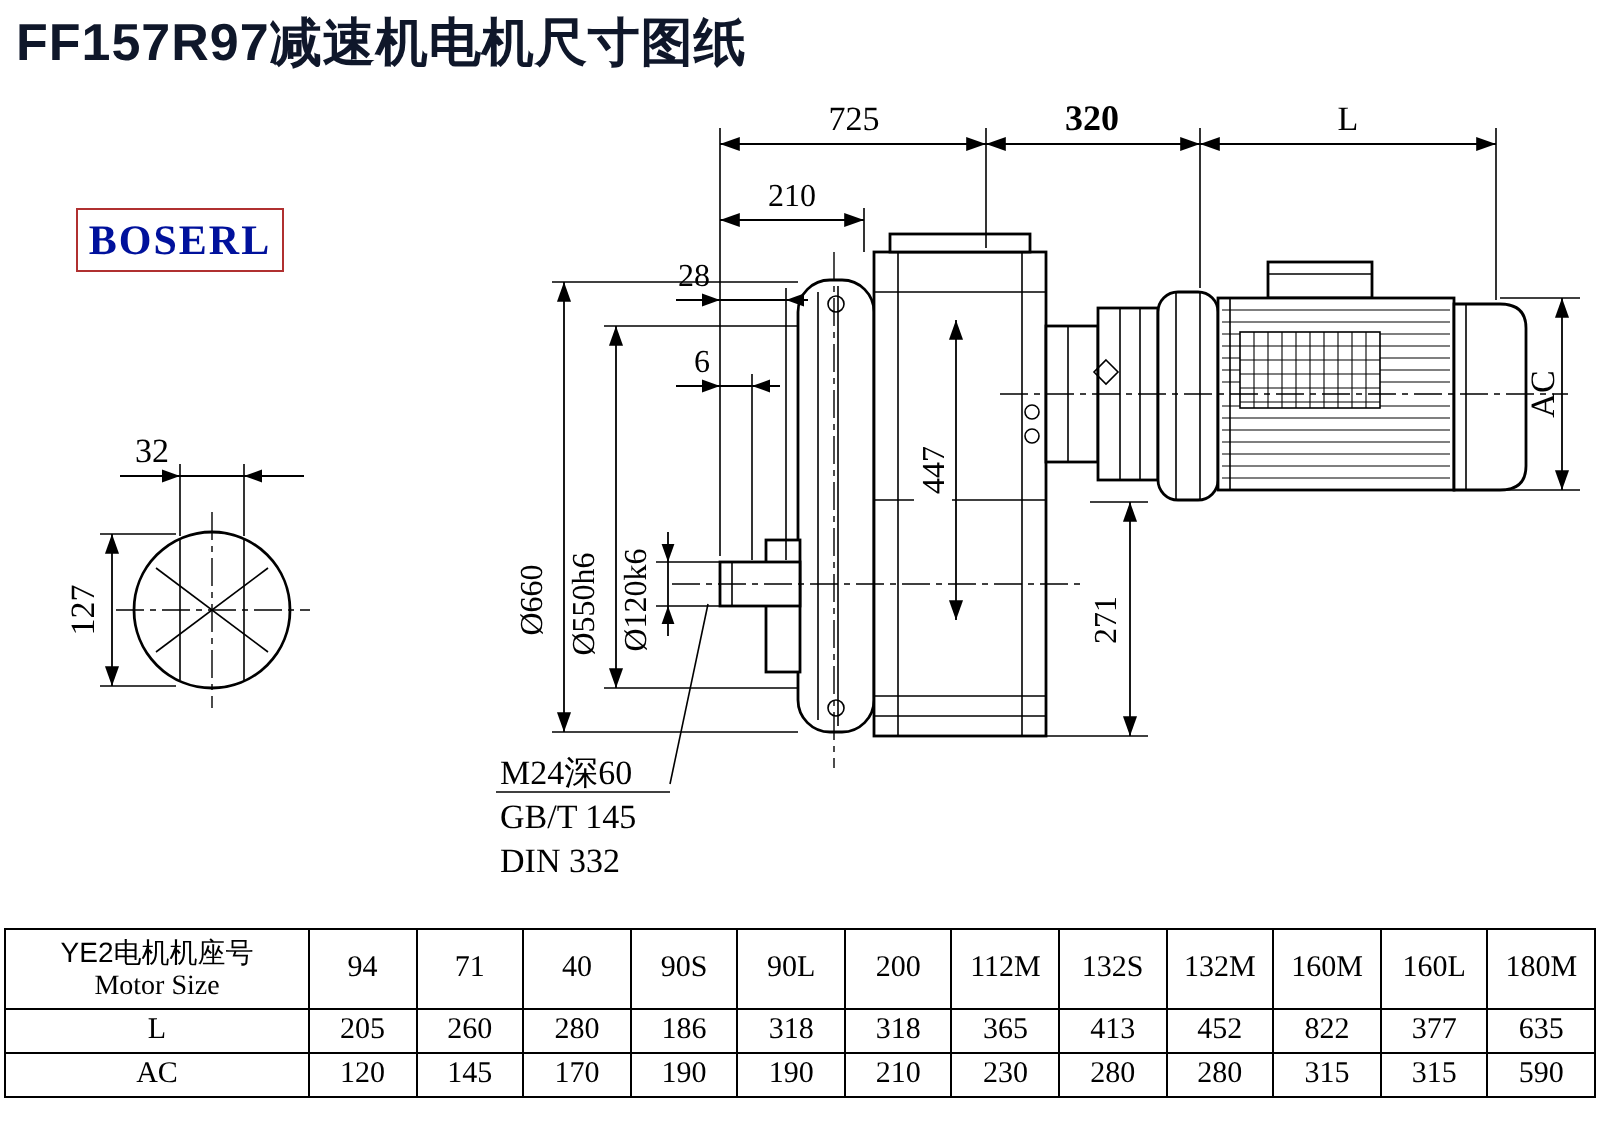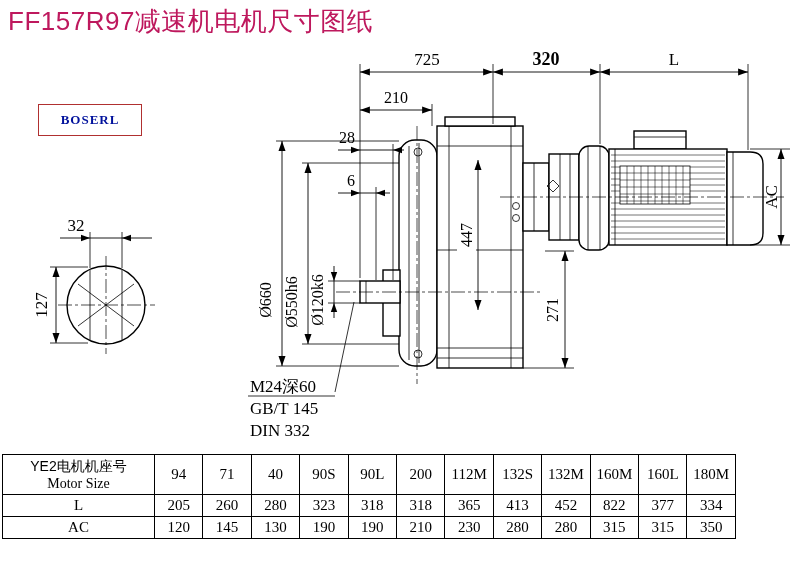--- a/index.html
+++ b/index.html
@@ -1,35 +1,35 @@
 <!DOCTYPE html>
 <html><head>
 <meta charset="utf-8">
 <style>
   html,body{margin:0;padding:0;background:#fff;}
   #page{position:relative;width:800px;height:561px;background:#fff;overflow:hidden;
         font-family:"Liberation Sans",sans-serif;}
-  #title{position:absolute;left:8px;top:4px;font-size:26px;font-weight:normal;color:#be185d;
+  #title{position:absolute;left:8px;top:4px;font-size:26px;font-weight:bold;color:#0f172a;
          letter-spacing:0.5px;white-space:nowrap;}
   #logo{position:absolute;left:38px;top:104px;width:102px;height:30px;border:1px solid #b03030;
         display:flex;align-items:center;justify-content:center;}
-  #logo span{font-family:"Liberation Serif",serif;font-weight:bold;font-size:13px;color:#00119c;letter-spacing:1px;}
+  #logo span{font-family:"Liberation Serif",serif;font-weight:bold;font-size:21px;color:#00119c;letter-spacing:1px;}
   svg{position:absolute;left:0;top:0;}
   .ol{stroke:#000;stroke-width:1.4;fill:none}
   .wol{stroke:#000;stroke-width:1.4;fill:#fff}
   .tl{stroke:#000;stroke-width:0.8;fill:none}
   .dl{stroke:#000;stroke-width:0.9;fill:none}
   .fin{stroke:#000;stroke-width:0.55;fill:none}
   .cl{stroke:#000;stroke-width:0.7;stroke-dasharray:14 3 3 3;fill:none}
   .arr{fill:#000;stroke:none}
   text.d{font-family:"Liberation Serif",serif;font-size:16px;fill:#000}
   text.dbig{font-size:17px}
   text.db{font-size:18px;font-weight:bold}
   
-  #spec{position:absolute;left:2px;top:454px;width:734px;border-collapse:collapse;
+  #spec{position:absolute;left:2px;top:464px;width:796px;border-collapse:collapse;
         table-layout:fixed;}
   #spec th,#spec td{border:1px solid #000;text-align:center;vertical-align:middle;
         font-weight:normal;padding:0;font-family:"Liberation Serif",serif;font-size:15px;color:#000;}
   #spec tr{height:22px;}
   #spec tr.hd{height:40px;}
   #spec col.c0{width:152px;}
   .cnlab{font-family:"Liberation Sans",sans-serif;font-size:14px;display:block;line-height:18px;}
   .enlab{font-family:Liberation Serif, serif;font-size:14px;display:block;line-height:18px;}
 </style>
 </head>
@@ -282,41 +282,41 @@
       <th>132M</th>
       <th>160M</th>
       <th>160L</th>
       <th>180M</th>
     </tr>
     <tr>
       <th>L</th>
       <td>205</td>
       <td>260</td>
       <td>280</td>
-      <td>323</td>
+      <td>186</td>
       <td>318</td>
       <td>318</td>
       <td>365</td>
       <td>413</td>
       <td>452</td>
       <td>822</td>
       <td>377</td>
-      <td>334</td>
+      <td>635</td>
     </tr>
     <tr>
       <th>AC</th>
       <td>120</td>
       <td>145</td>
-      <td>130</td>
+      <td>170</td>
       <td>190</td>
       <td>190</td>
       <td>210</td>
       <td>230</td>
       <td>280</td>
       <td>280</td>
       <td>315</td>
       <td>315</td>
-      <td>350</td>
+      <td>590</td>
     </tr>
   </tbody>
     </table>
 
 </div>
 
 </body></html>

